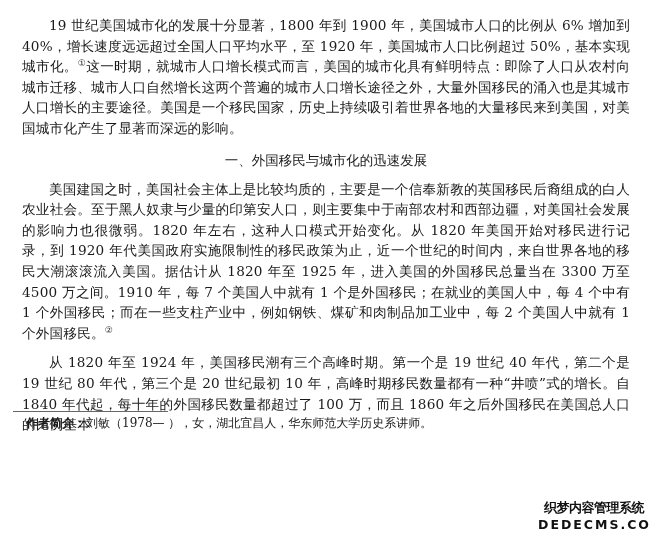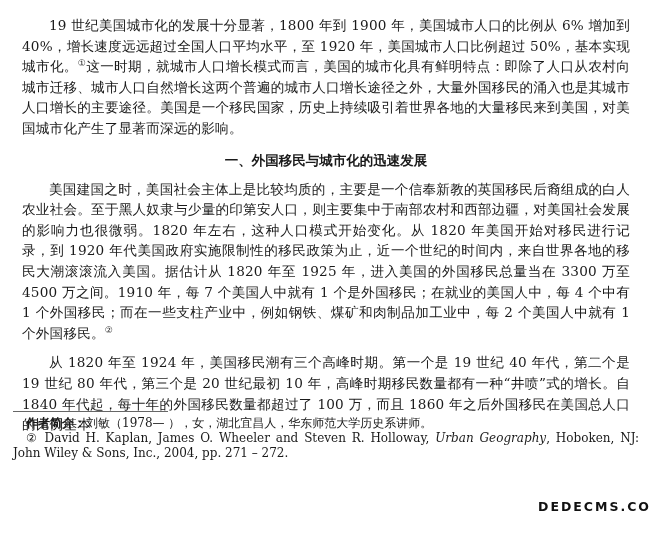--- a/index.html
+++ b/index.html
@@ -10,21 +10,21 @@
   }
   .page { position: absolute; left: 13px; top: 6px; width: 626px; }
   .para {
     font-size: 13.6px; line-height: 20.6px; margin: 9px;
     text-align: justify; text-justify: inter-character;
     text-indent: 27px; letter-spacing: 0.2px;
   }
   .para sup { font-size: 9px; line-height: 0; vertical-align: 5px; }
   .heading {
     text-align: center; font-family: "DejaVu Sans", "Liberation Sans", sans-serif;
-    font-weight: bold; font-size: 13.5px; line-height: 20px;
+    font-weight: normal; font-size: 13.5px; line-height: 20px;
     margin: 11px 0 9px 0;
   }
   .sep { position: absolute; left: 13px; top: 411px; width: 155px; height: 0; border-top: 1px solid #666; }
   .notes { position: absolute; left: 13px; top: 416px; width: 626px; }
   .note {
     font-size: 12px; line-height: 15.2px; margin: 0;
     text-align: justify; text-indent: 13px;
   }
   .note b { font-family: "DejaVu Sans", "Liberation Sans", sans-serif; font-weight: bold; }
   .note .lat { font-family: "DejaVu Serif", serif; }
@@ -49,18 +49,18 @@
 
   <p class="para"><span>美国建国之时，美国社会主体上是比较均质的，主要是一个信奉新教的英国移民后裔组成的白人农业社会。至于黑人奴隶与少量的印第安人口，则主要集中于南部农村和西部边疆，对美国社会发展的影响力也很微弱。1820 年左右，这种人口模式开始变化。从 1820 年美国开始对移民进行记录，到 1920 年代美国政府实施限制性的移民政策为止，近一个世纪的时间内，来自世界各地的移民大潮滚滚流入美国。据估计从 1820 年至 1925 年，进入美国的外国移民总量当在 3300 万至 4500 万之间。1910 年，每 7 个美国人中就有 1 个是外国移民；在就业的美国人中，每 4 个中有 1 个外国移民；而在一些支柱产业中，例如钢铁、煤矿和肉制品加工业中，每 2 个美国人中就有 1 个外国移民。</span><sup>②</sup></p>
 
   <p class="para"><span>从 1820 年至 1924 年，美国移民潮有三个高峰时期。第一个是 19 世纪 40 年代，第二个是 19 世纪 80 年代，第三个是 20 世纪最初 10 年，高峰时期移民数量都有一种“井喷”式的增长。自 1840 年代起，每十年的外国移民数量都超过了 100 万，而且 1860 年之后外国移民在美国总人口的比例基本</span></p>
 </div>
 
 <div class="sep"></div>
 
 <div class="notes">
   <p class="note"><b>作者简介：</b><span>刘敏（1978— ），女，湖北宜昌人，华东师范大学历史系讲师。</span></p>
-  <p class="note"><span>②</span> <span class="lat">David H. Kaplan, James O. Wheeler and Steven R. Holloway, </span><i class="lat">Urban Geography</i><span class="lat">, Hoboken, NJ: John Wiley &amp; Sons, Inc., 2004, pp. 271 – 272.</span></p>
 </div>
 
 <div class="watermark">
+  <div class="wm1">织梦内容管理系统</div>
   <div class="wm2">DEDECMS.COM</div>
 </div>
 
 </body></html>

